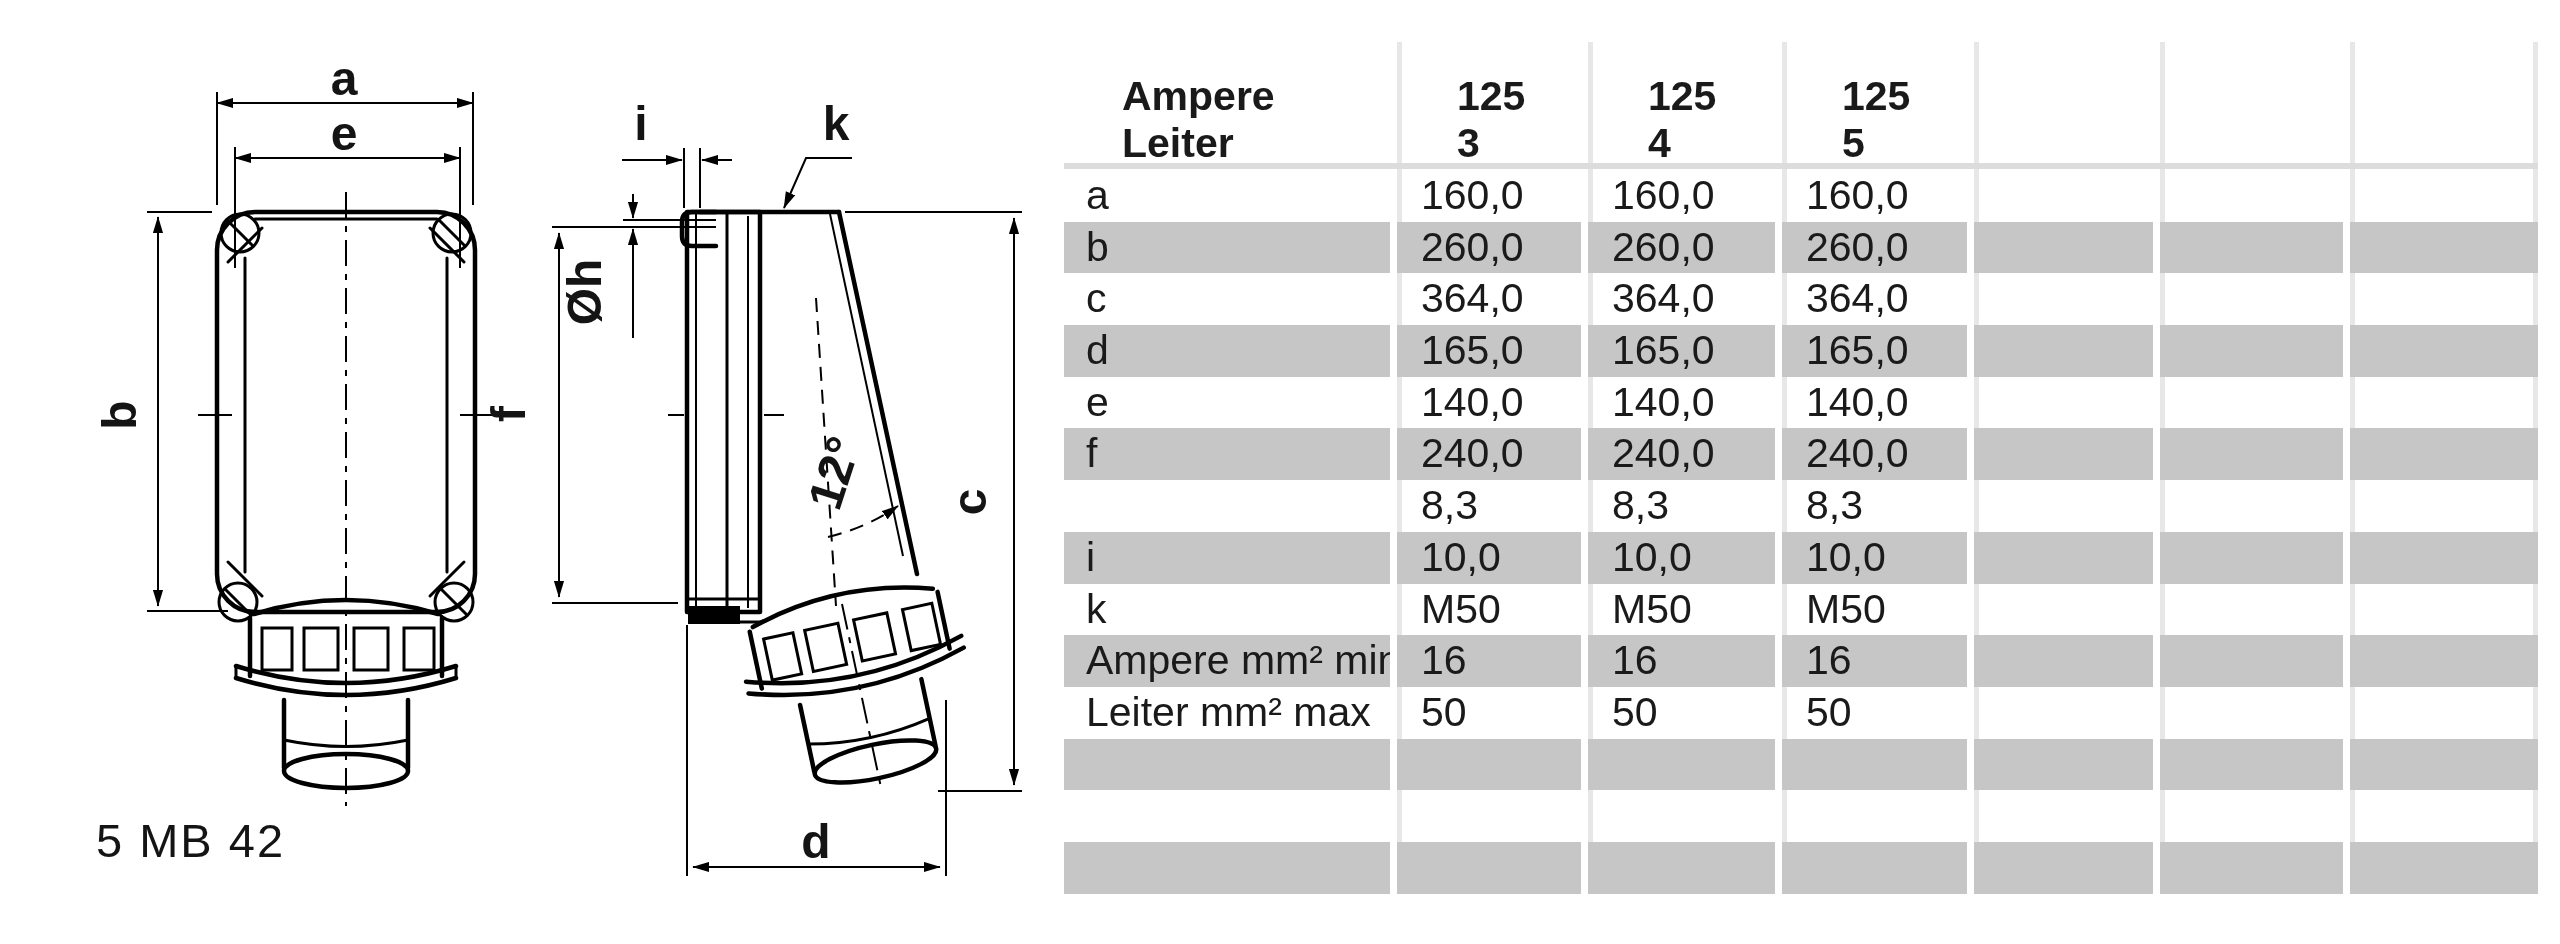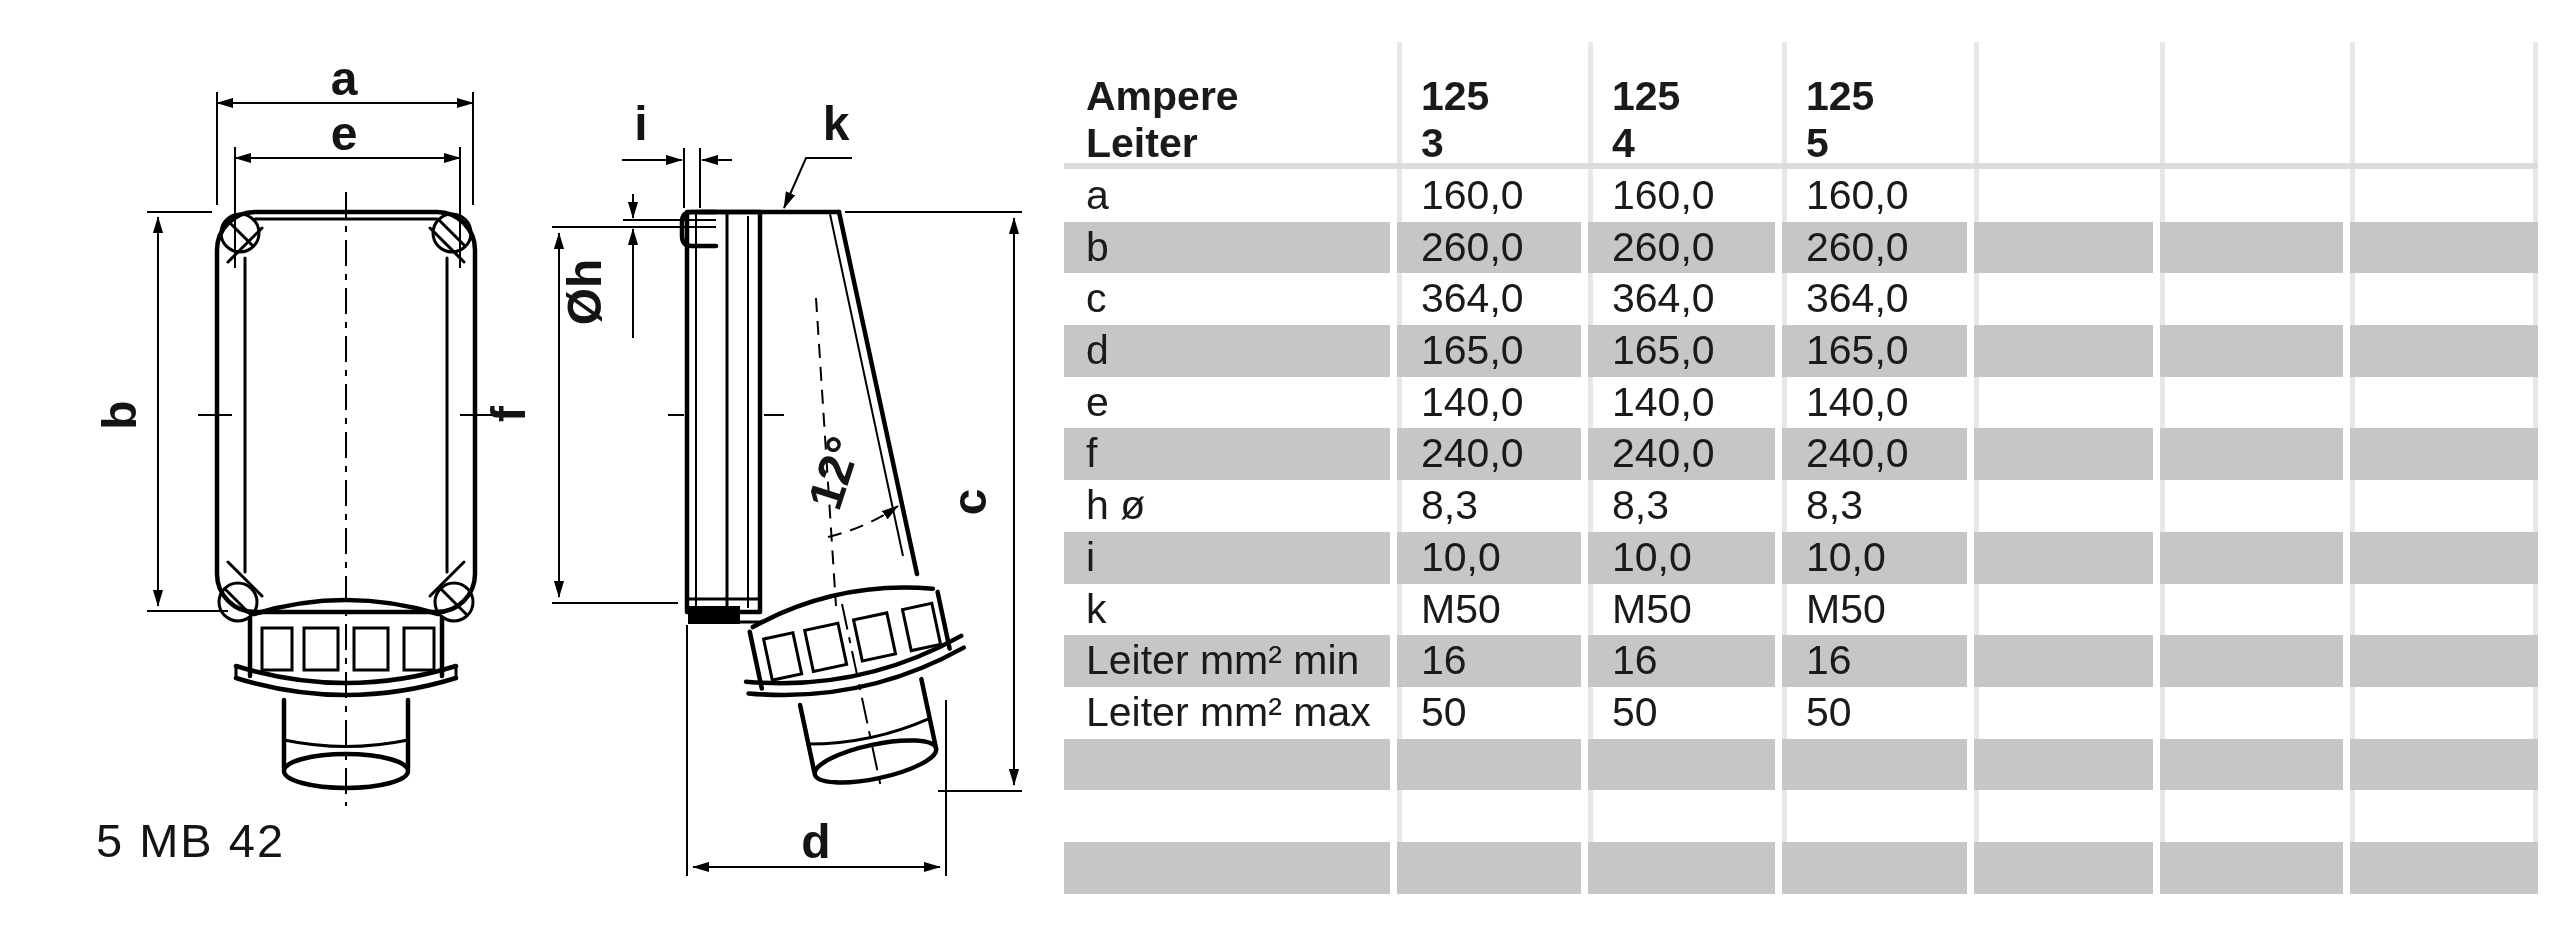--- a/index.html
+++ b/index.html
@@ -20,21 +20,21 @@
   .ol2{stroke:#000;fill:none;stroke-width:3;stroke-linecap:round;}
   .thin{stroke:#000;fill:none;stroke-width:2;stroke-linecap:butt;}
   .cl{stroke:#000;fill:none;stroke-width:2;stroke-dasharray:26 8 6 8;}
   .dsh{stroke:#000;fill:none;stroke-width:2;stroke-dasharray:14 9;}
   .dl{font-size:48px;font-weight:700;fill:#141414;}
   .model{font-size:47px;font-weight:400;fill:#141414;letter-spacing:2px;}
   
   .spec{position:absolute;left:1064px;top:0;width:1474px;height:944px;}
   .vline{position:absolute;top:42px;height:852px;width:5px;background:var(--grid);}
   .hdr-rule{position:absolute;left:0;top:163px;width:1474px;height:6px;background:var(--rule);}
-  .htxt{position:absolute;font-size:41px;font-weight:700;line-height:48px;white-space:nowrap;}
+  .htxt{position:absolute;font-size:41px;font-weight:700;line-height:48px;white-space:nowrap;margin-left:36px;}
   .rows{position:absolute;left:0;top:170px;width:1474px;}
   .row{position:relative;width:1474px;height:51.7px;}
   .cell{position:absolute;top:0;height:100%;box-sizing:border-box;font-size:41px;line-height:51px;white-space:nowrap;overflow:hidden;}
   .row.gray .cell{background:var(--stripe);border-right:7px solid #fff;}
   .row.gray .cell.last{border-right:none;}
   .c0{left:0;width:333px;padding-left:22px;}
   .c1{left:333px;width:191px;padding-left:24px;}
   .c2{left:524px;width:194px;padding-left:24px;}
   .c3{left:718px;width:192px;padding-left:24px;}
   .c4{left:910px;width:186px;}
@@ -290,21 +290,20 @@
         <div class="cell c0">f</div>
         <div class="cell c1">240,0</div>
         <div class="cell c2">240,0</div>
         <div class="cell c3">240,0</div>
         <div class="cell c4"></div>
         <div class="cell c5"></div>
         <div class="cell c6 last"></div>
       </div>
 
       <div class="row">
-        <div class="cell c0">h ø</div>
         <div class="cell c1">8,3</div>
         <div class="cell c2">8,3</div>
         <div class="cell c3">8,3</div>
         <div class="cell c4"></div>
         <div class="cell c5"></div>
         <div class="cell c6 last"></div>
       </div>
 
       <div class="row gray">
         <div class="cell c0">i</div>
@@ -320,21 +319,21 @@
         <div class="cell c0">k</div>
         <div class="cell c1">M50</div>
         <div class="cell c2">M50</div>
         <div class="cell c3">M50</div>
         <div class="cell c4"></div>
         <div class="cell c5"></div>
         <div class="cell c6 last"></div>
       </div>
 
       <div class="row gray">
-        <div class="cell c0">Leiter mm² min</div>
+        <div class="cell c0">Ampere mm² min</div>
         <div class="cell c1">16</div>
         <div class="cell c2">16</div>
         <div class="cell c3">16</div>
         <div class="cell c4"></div>
         <div class="cell c5"></div>
         <div class="cell c6 last"></div>
       </div>
 
       <div class="row">
         <div class="cell c0">Leiter mm² max</div>

